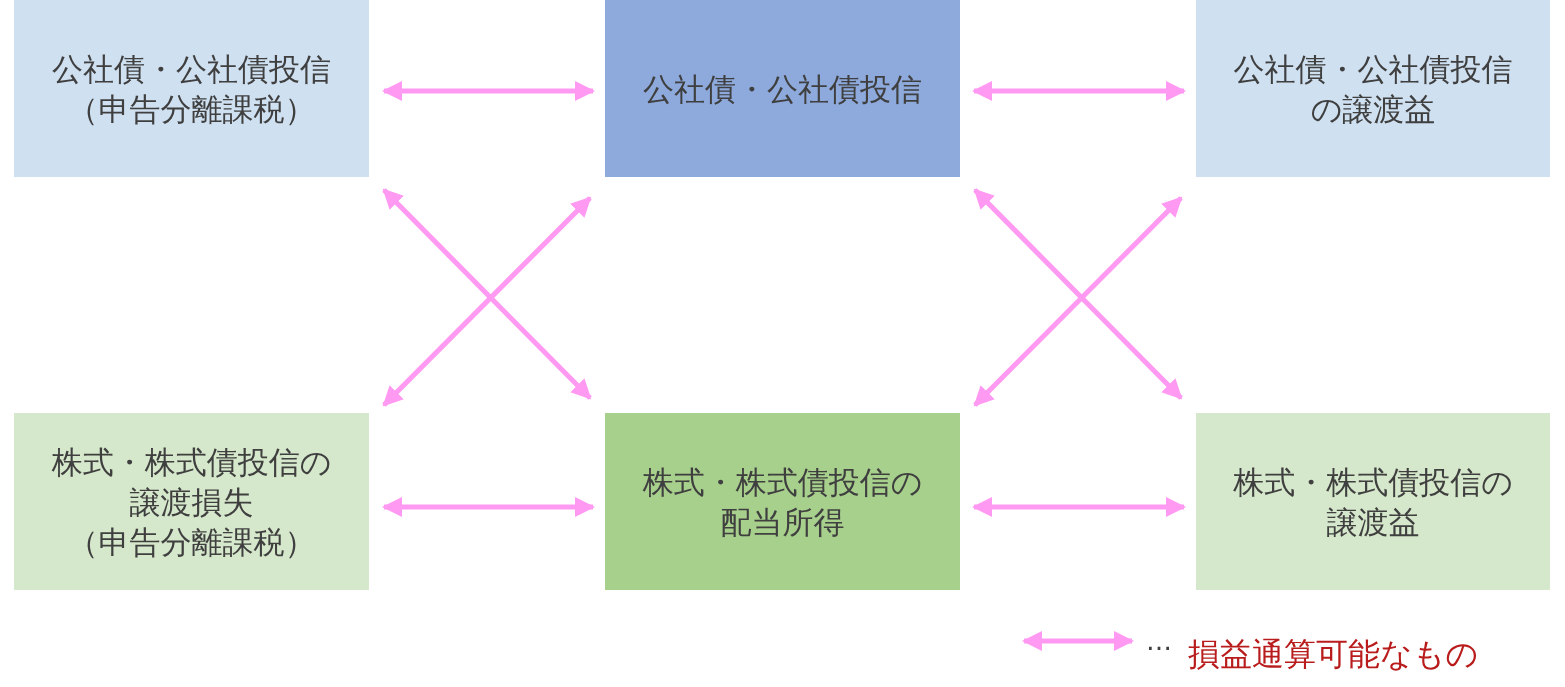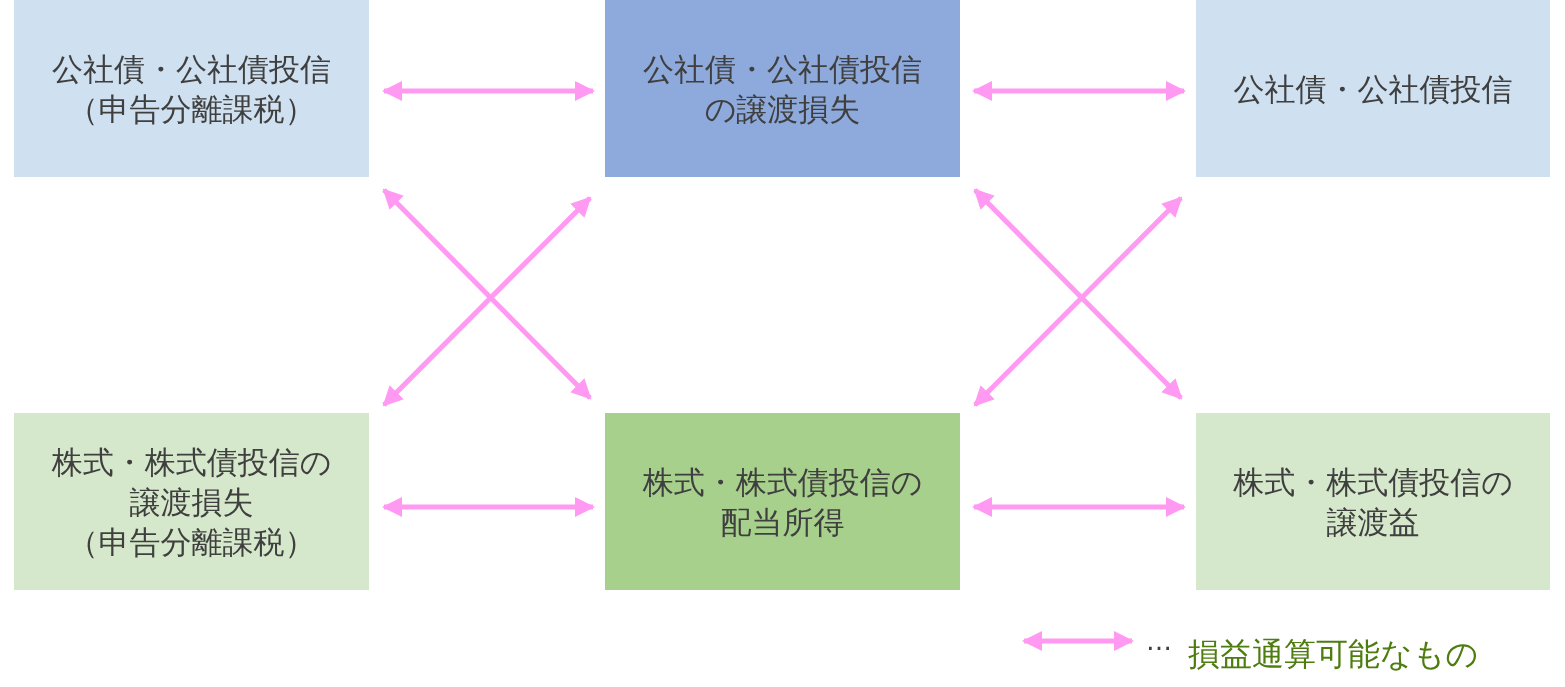--- a/index.html
+++ b/index.html
@@ -5,21 +5,21 @@
     html, body { margin: 0; padding: 0; background: #ffffff; }
     body { width: 1565px; height: 687px; position: relative; overflow: hidden;
            font-family: "DejaVu Sans", "Liberation Sans", sans-serif; color: #3f3f3f; }
     .box { position: absolute; display: flex; align-items: center; justify-content: center;
            text-align: center; font-size: 31px; line-height: 40px; box-sizing: border-box; padding: 0 6px; }
     .box .lines { display: flex; flex-direction: column; align-items: center; }
     .box .lines span { display: block; white-space: nowrap; }
     svg.arrows { position: absolute; left: 0; top: 0; }
     .legend { position: absolute; left: 1018px; top: 616px; height: 50px; display: flex; align-items: center; }
     .legend .dots { font-size: 26px; margin-left: 8px; color: #3f3f3f; letter-spacing: 2px; }
-    .legend .label { font-size: 32px; margin-left: 14px; color: #4d7c0f; white-space: nowrap; margin-top: 28px; }
+    .legend .label { font-size: 32px; margin-left: 14px; color: #b91c1c; white-space: nowrap; margin-top: 28px; }
   </style>
 </head>
 <body>
 
 <svg class="arrows" width="1565" height="687">
   <defs>
     <marker id="ah" viewBox="0 0 10 10" refX="9" refY="5" markerWidth="4" markerHeight="4" orient="auto-start-reverse" markerUnits="strokeWidth">
       <path d="M0,0 L10,5 L0,10 z" fill="#ff99f2"></path>
     </marker>
   </defs>
@@ -42,27 +42,27 @@
 <div class="box" style="left:14px; top:0; width:355px; height:177px; background:#cfe0f1;">
   <div class="lines">
     <span>公社債・公社債投信</span>
     <span>（申告分離課税）</span>
   </div>
 </div>
 
 <div class="box" style="left:605px; top:0; width:355px; height:177px; background:#8eaadc;">
   <div class="lines">
     <span>公社債・公社債投信</span>
-    <span>の譲渡損失</span>
   </div>
 </div>
 
 <div class="box" style="left:1196px; top:0; width:354px; height:177px; background:#cfe0f1;">
   <div class="lines">
     <span>公社債・公社債投信</span>
+    <span>の譲渡益</span>
   </div>
 </div>
 
 <div class="box" style="left:14px; top:413px; width:355px; height:177px; background:#d6e8cb;">
   <div class="lines">
     <span>株式・株式債投信の</span>
     <span>譲渡損失</span>
     <span>（申告分離課税）</span>
   </div>
 </div>

